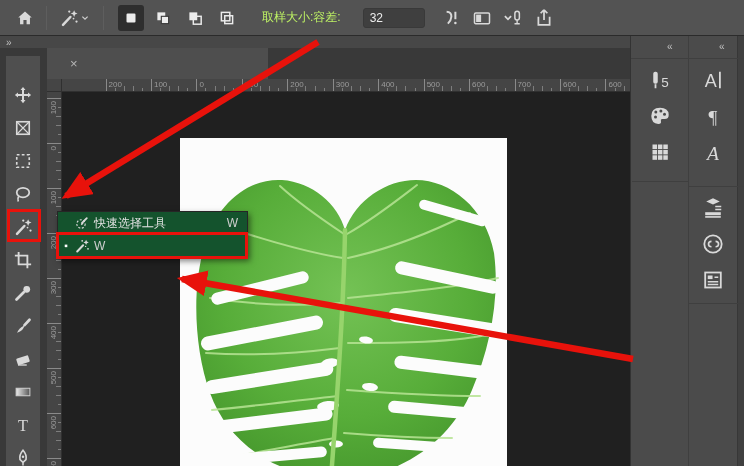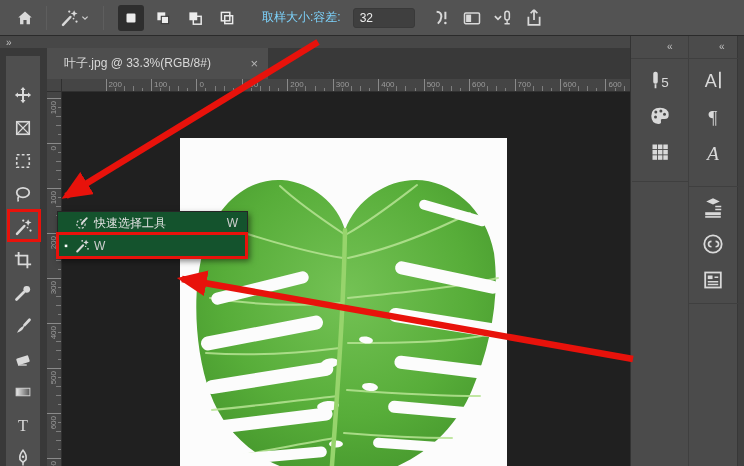--- a/index.html
+++ b/index.html
@@ -7,21 +7,21 @@
   .screen{position:relative;width:744px;height:466px;background:#1f1f1f;overflow:hidden;
           font-family:"Liberation Sans",sans-serif;color:#dcdcdc;user-select:none;}
   .abs{position:absolute;}
   .ico{display:inline-flex;align-items:center;justify-content:center;}
   .ico svg{width:100%;height:100%;display:block;}
 
   
   .options-bar{left:0;top:0;width:744px;height:36px;background:#535353;border-bottom:1px solid #2b2b2b;display:flex;align-items:center;}
   .ob-btn{height:26px;display:flex;align-items:center;justify-content:center;border-radius:3px;cursor:pointer;}
   .ob-sep{width:1px;height:24px;background:#434343;border-right:1px solid #5e5e5e;margin:0 6px;}
-  .ob-label{font-size:12px;color:#7dd3fc;white-space:nowrap;}
+  .ob-label{font-size:12px;color:#bef264;white-space:nowrap;}
   .mode-btn{width:26px;height:26px;border-radius:3px;display:flex;align-items:center;justify-content:center;}
   .mode-btn.active{background:#2e2e2e;}
   .dropdown{display:flex;align-items:center;width:100px;height:22px;background:#4d4d4d;border:1px solid #414141;border-radius:2px;padding:0 4px 0 8px;font-size:12px;cursor:pointer;}
   .dropdown .dd-text{flex:1;}
   .tol-input{width:62px;height:20px;background:#3f3f3f;border:1px solid #393939;border-radius:3px;color:#ececec;font-size:12px;padding:0 6px;font-family:"Liberation Sans",sans-serif;}
 
   
   .band{left:0;top:36px;width:630px;height:12px;background:#474747;}
   .chevs{font-size:10px;color:#c0c0c0;letter-spacing:-1px;}
   .tabbar{left:0;top:48px;width:630px;height:31px;background:#393939;}
@@ -126,21 +126,21 @@
           <span class="ico" style="width:18px;height:18px;">
             <svg viewBox="0 0 16 16">
               <rect x="3" y="3" width="7.5" height="7.5" fill="none" stroke="#ececec" stroke-width="1.3"></rect>
               <rect x="6" y="6" width="7" height="7" fill="none" stroke="#ececec" stroke-width="1.3"></rect>
             </svg>
           </span>
         </div>
       </div>
     <span class="ob-label" style="margin-left:22px;">取样大小:</span>
     <span class="ob-label" style="margin-left:0;">容差:</span>
-    <input class="tol-input" style="margin-left: 12px;" readonly="" value="32">
+    <input class="tol-input" style="margin-left: 22px;" readonly="" value="32">
     <div id="ob-right-icons" style="display:flex;gap:11px;margin-left:16px;align-items:center;">
         <span class="ico" style="width: 20px; height: 20px; cursor: pointer;">
           <svg viewBox="0 0 16 16">
             <path d="M4.5 3 Q8.5 3.2 8.3 7 Q8.1 10 5.5 12.5" fill="none" stroke="#d9d9d9" stroke-width="1.6"></path>
             <path d="M11.5 3 V9" stroke="#d9d9d9" stroke-width="1.6"></path>
             <circle cx="11.5" cy="12" r="1" fill="#d9d9d9"></circle>
           </svg>
         </span>
         <span class="ico" style="width: 20px; height: 20px; cursor: pointer;">
           <svg viewBox="0 0 16 16">
@@ -163,21 +163,20 @@
         </span>
       </div>
   </div>
 
   <div class="abs band">
     <span class="chevs" style="position:absolute;left:6px;top:1px;">»</span>
   </div>
 
   <div class="abs tabbar">
     <div class="tab">
-      <span class="tab-title">叶子.jpg @ 33.3%(RGB/8#)</span>
       <span class="tab-close">×</span>
     </div>
   </div>
 
   <div class="abs tools-gutter"></div>
   <div class="abs tools-strip" id="tools-strip">
       <div class="tool"><svg viewBox="0 0 16 16">
           <path d="M8 1.5 L10 4 H8.8 V7.2 H12 V6 L14.5 8 L12 10 V8.8 H8.8 V12 H10 L8 14.5 L6 12 H7.2 V8.8 H4 V10 L1.5 8 L4 6 V7.2 H7.2 V4 H6 Z" fill="#d9d9d9"></path>
         </svg></div>
       <div class="tool"><svg viewBox="0 0 16 16">

